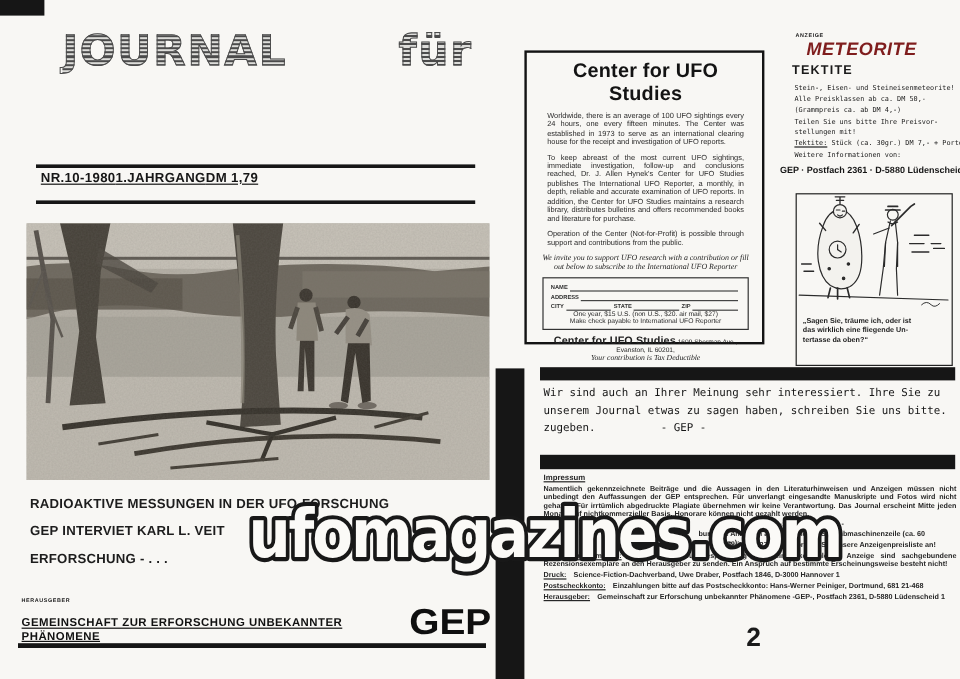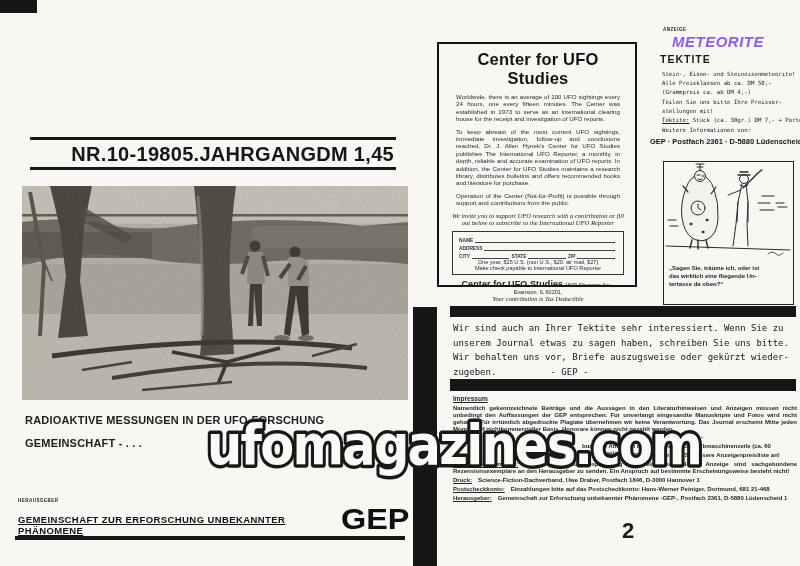--- a/index.html
+++ b/index.html
@@ -6,40 +6,40 @@
   .sheet{position:relative;width:800px;height:566px;background:#f8f7f4;font-family:"Liberation Sans",sans-serif;color:#1b1b1b;}
   .abs{position:absolute;}
   .bar{background:#161616;}
   
   .striptitle{
     font-family:"DejaVu Sans",sans-serif;font-weight:800;font-size:35px;letter-spacing:1.5px;line-height:1;
     background:repeating-linear-gradient(180deg,#4b4b4b 0 1.7px,#ddddda 1.7px 3.4px);
     -webkit-background-clip:text;background-clip:text;color:transparent;
     -webkit-text-stroke:0.8px #4a4a4a;
   }
-  .issue{display:flex;justify-content:flex-end;font-weight:bold;font-size:20px;letter-spacing:.3px;color:#161616;}
+  .issue{display:flex;justify-content:flex-start;font-weight:bold;font-size:11px;letter-spacing:.3px;color:#161616;text-decoration:underline;}
   .headline{font-weight:bold;font-size:11px;line-height:23px;color:#1d1d1d;letter-spacing:.2px;white-space:pre;}
   .tiny{font-size:4.5px;font-weight:bold;letter-spacing:.5px;color:#222;}
   .pubname{font-weight:800;font-size:9.5px;letter-spacing:.4px;color:#111;padding-top:10px;text-decoration:underline;}
   .gep{font-weight:800;font-size:30px;color:#0f0f0f;transform:scaleX(1.08);transform-origin:left;line-height:1;}
   
   .cufosbox{box-sizing:border-box;border:2.5px solid #131313;background:#f8f7f4;padding:6px 11px 4px 13px;}
   .cufos-title{font-weight:bold;font-size:16.5px;text-align:center;color:#131313;letter-spacing:.2px;}
   .cufos-p{font-size:6.2px;line-height:7.4px;text-align:justify;color:#2a2a2a;margin:5px 4px 0 4px;}
   .cufos-invite{font-family:"Liberation Serif",serif;font-style:italic;font-size:6.6px;line-height:7.6px;text-align:center;margin-top:5px;color:#222;}
   .formbox{box-sizing:border-box;border:1px solid #333;margin-top:4px;padding:3px 6px 2px 6px;}
   .frow{display:flex;align-items:flex-end;font-size:4.8px;font-weight:bold;color:#333;height:8px;}
   .fline{flex:1;border-bottom:.8px solid #444;margin:0 2px;}
   .fsmall{font-size:5.6px;text-align:center;color:#2a2a2a;line-height:6.6px;}
   .cufos-foot{font-size:5.5px;text-align:center;margin-top:4px;color:#222;}
   .cufos-foot b{font-size:9px;letter-spacing:.1px;}
   .cufos-tax{font-family:"Liberation Serif",serif;font-style:italic;font-size:6.4px;text-align:center;color:#222;}
   
   .mono{font-family:"DejaVu Sans Mono",monospace;font-size:5.7px;line-height:9.2px;color:#222;white-space:pre;}
-  .met-title{font-weight:800;font-style:italic;font-size:15px;color:#8b5cf6;letter-spacing:.5px;}
+  .met-title{font-weight:800;font-style:italic;font-size:15px;color:#7f1d1d;letter-spacing:.5px;}
   .met-sub{font-weight:800;font-size:10.5px;letter-spacing:1px;color:#1a1a1a;}
   .met-contact{font-weight:bold;font-size:7.5px;color:#151515;white-space:pre;}
   
   .cartoonbox{box-sizing:border-box;border:1.5px solid #222;background:#f8f7f4;}
   .cap{font-size:6px;font-weight:bold;line-height:7.8px;color:#1d1d1d;padding:1px 5px;}
   
   .type{font-family:"DejaVu Sans Mono",monospace;font-size:9px;line-height:14.5px;color:#161616;white-space:pre;}
   
   .imp{font-size:6px;font-weight:bold;line-height:7px;color:#272727;}
   .imp u, .implbl{text-decoration:underline;}
@@ -48,27 +48,29 @@
   .pagenum{font-weight:bold;font-size:22px;color:#1a1a1a;text-align:center;}
 </style>
 </head>
 <body>
 
 <div class="sheet">
 
   <div class="abs bar" style="left:0;top:0;width:37px;height:13px;"></div>
 
   <div class="abs" style="left:52px;top:26px;width:342px;display:flex;justify-content:space-between;">
+    <span class="striptitle">JOURNAL</span>
+    <span class="striptitle">für</span>
   </div>
 
   <div class="abs bar" style="left:30px;top:137px;width:366px;height:2.5px;"></div>
   <div class="abs issue" style="left:34px;top:143px;width:360px;">
     <span>NR.10-1980</span>
-    <span>5.JAHRGANG</span>
-    <span>DM 1,45</span>
+    <span>1.JAHRGANG</span>
+    <span>DM 1,79</span>
   </div>
   <div class="abs bar" style="left:30px;top:167px;width:366px;height:2.5px;"></div>
 
   <svg class="abs" style="left:22px;top:186px;" width="386" height="214" viewBox="0 0 386 214">
     <defs>
       <filter id="grain">
           <feTurbulence type="fractalNoise" baseFrequency="0.7" numOctaves="2" result="n"></feTurbulence>
         <feColorMatrix in="n" type="matrix" values="0 0 0 0 0.22  0 0 0 0 0.21  0 0 0 0 0.19  0 0 0 0.45 0"></feColorMatrix>
         </filter>
     </defs>
@@ -104,21 +106,22 @@
 
     <path d="M30,170 C120,158 230,150 330,162" stroke="#35312a" stroke-width="5" fill="none"></path>
     <path d="M90,192 C160,180 250,172 345,182" stroke="#3c372f" stroke-width="4" fill="none"></path>
     <path d="M150,166 L205,176 L258,162 M205,176 L196,198" stroke="#332f28" stroke-width="3.5" fill="none"></path>
     <path d="M60,184 L110,176 M290,170 L335,158 M120,204 L210,196" stroke="#413c34" stroke-width="2.5" fill="none"></path>
     <rect width="386" height="214" filter="url(#grain)" opacity=".5"></rect>
   </svg>
 
   <div class="abs" style="left:25px;top:409px;">
     <div class="headline">RADIOAKTIVE MESSUNGEN IN DER UFO-FORSCHUNG</div>
-    <div class="headline">GEMEINSCHAFT - . . .</div>
+    <div class="headline">GEP INTERVIET KARL L. VEIT</div>
+    <div class="headline">ERFORSCHUNG - . . .</div>
   </div>
 
   <div class="abs tiny" style="left:18px;top:498px;">HERAUSGEBER</div>
   <div class="abs" style="left:18px;top:504px;width:386px;display:flex;justify-content:space-between;align-items:flex-start;">
     <span class="pubname">GEMEINSCHAFT ZUR ERFORSCHUNG UNBEKANNTER PHÄNOMENE</span>
     <span class="gep">GEP</span>
   </div>
   <div class="abs bar" style="left:15px;top:536px;width:390px;height:3.5px;"></div>
 
   <div class="abs bar" style="left:413px;top:307px;width:24px;height:259px;"></div>
@@ -201,23 +204,22 @@
     </svg>
     <div class="cap">
       <div>„Sagen Sie, träume ich, oder ist</div>
       <div>das wirklich eine fliegende Un-</div>
       <div>tertasse da oben?“</div>
     </div>
   </div>
 
   <div class="abs bar" style="left:450px;top:306px;width:346px;height:11px;"></div>
   <div class="abs" style="left:453px;top:321px;">
-    <div class="type">Wir sind auch an Ihrer Tektite sehr interessiert. Wenn Sie zu</div>
+    <div class="type">Wir sind auch an Ihrer Meinung sehr interessiert. Ihre Sie zu</div>
     <div class="type">unserem Journal etwas zu sagen haben, schreiben Sie uns bitte.</div>
-    <div class="type">Wir behalten uns vor, Briefe auszugsweise oder gekürzt wieder-</div>
     <div class="type">zugeben.          - GEP -</div>
   </div>
   <div class="abs bar" style="left:450px;top:379px;width:346px;height:12px;"></div>
 
   <div class="abs imp" style="left:453px;top:395px;font-size:6.5px;"><u>Impressum</u></div>
   <div class="abs imp" style="left:453px;top:405px;width:344px;text-align:justify;">Namentlich gekennzeichnete Beiträge und die Aussagen in den Literaturhinweisen und Anzeigen müssen nicht unbedingt den Auffassungen der GEP entsprechen. Für unverlangt eingesandte Manuskripte und Fotos wird nicht gehaftet. Für irrtümlich abgedruckte Plagiate übernehmen wir keine Verantwortung. Das Journal erscheint Mitte jeden Monats auf nichtkommerzieller Basis. Honorare können nicht gezahlt werden.</div>
   <div class="abs imp" style="left:648px;top:434px;">,-; Einzelheft DM 2,-</div>
   <div class="abs imp" style="left:582px;top:443px;">bundene Anzeigen angenommen, 1 Schreibmaschinenzeile (ca. 60 Anschläge):</div>
   <div class="abs imp" style="left:582px;top:452px;">50,-; 1/2 Seite DM 27,-. Bitte fordern Sie unsere Anzeigenpreisliste an!</div>
   <div class="abs imp" style="left:453px;top:461px;width:344px;text-align:justify;">

